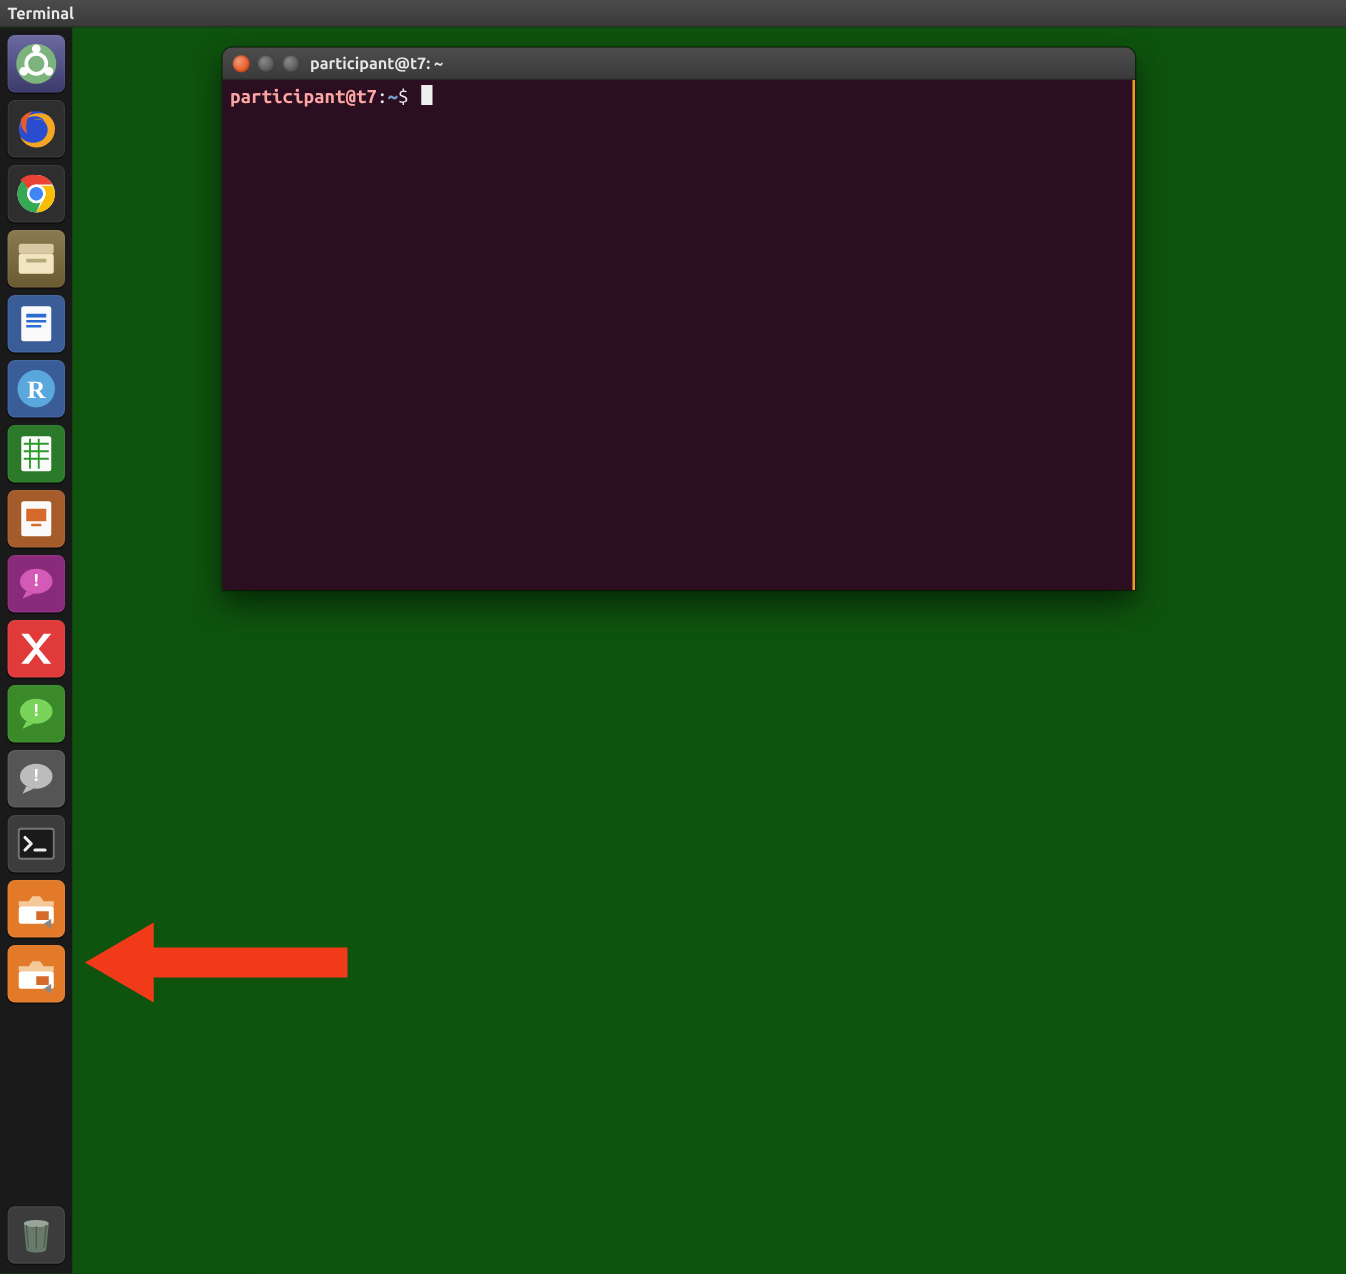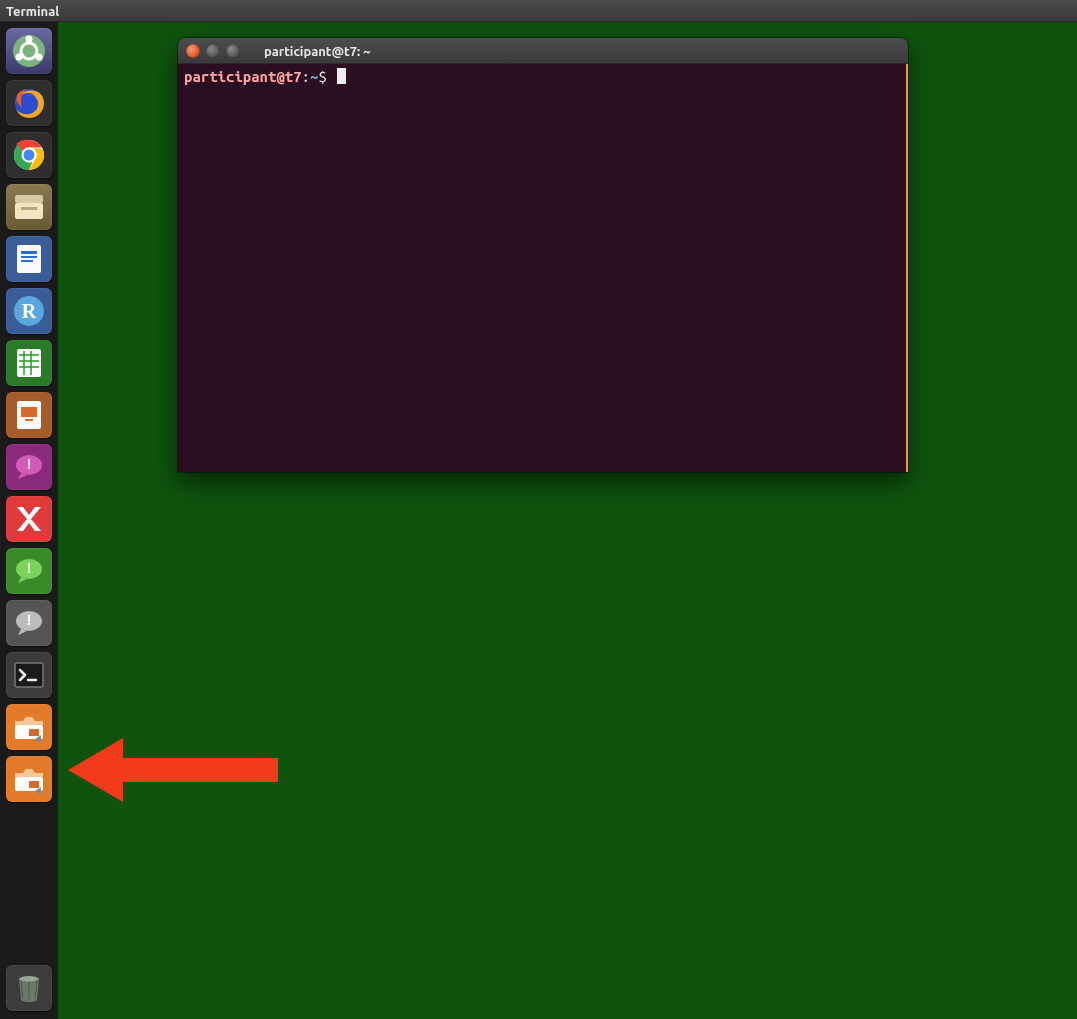--- a/index.html
+++ b/index.html
@@ -78,21 +78,21 @@
     left: 120px; top: 16px;
     width: 730px; height: 434px;
     background: #2e2e2e;
     border-radius: 8px 8px 0 0;
     box-shadow: 0 10px 25px rgba(0,0,0,.55), 0 0 0 1px rgba(0,0,0,.4);
     overflow: hidden;
   }
   .titlebar {
     height: 26px;
     background: linear-gradient(#4d4d4d,#3a3a3a);
-    display: flex; align-items: center; gap: 24px;
+    display: flex; align-items: center; gap: 8px;
     padding: 0 8px;
     border-bottom: 1px solid #2a2a2a;
   }
   .wbtns { display: flex; gap: 6px; }
   .wbtn {
     width: 14px; height: 14px; border-radius: 50%;
     box-shadow: inset 0 0 2px rgba(0,0,0,.6);
   }
   .wbtn.close { background: radial-gradient(circle at 35% 35%, #f59b7a, #e85c2a 60%, #a63a18); }
   .wbtn.min   { background: radial-gradient(circle at 35% 35%, #8a8a8a, #5a5a5a 60%, #3a3a3a); }

